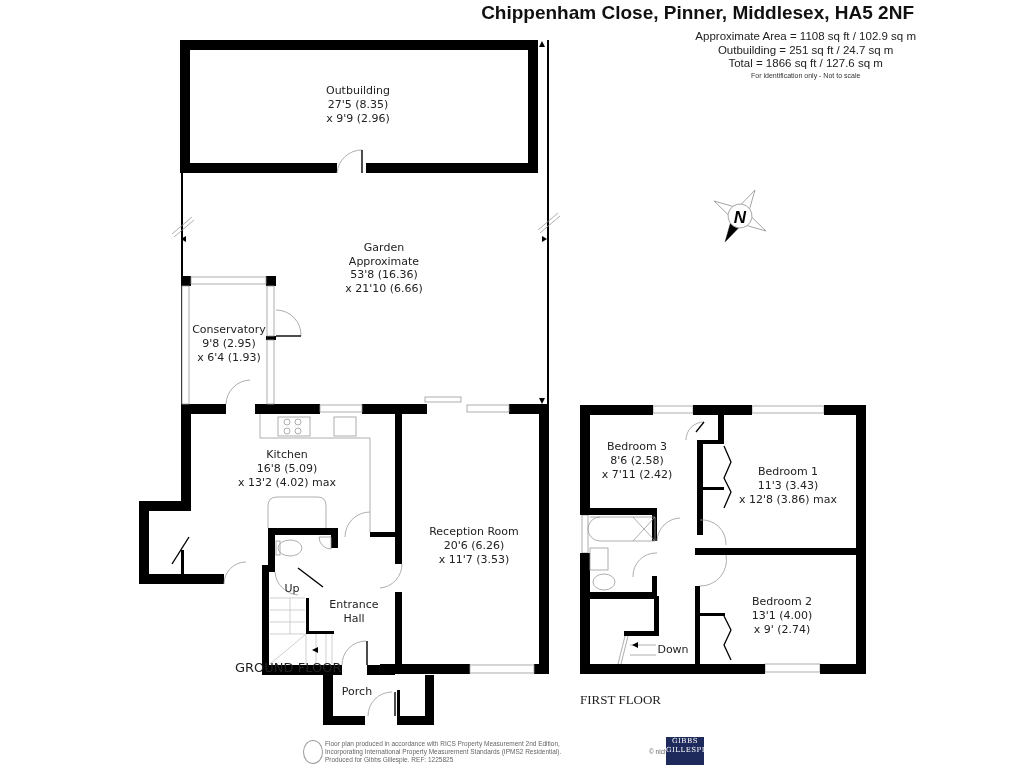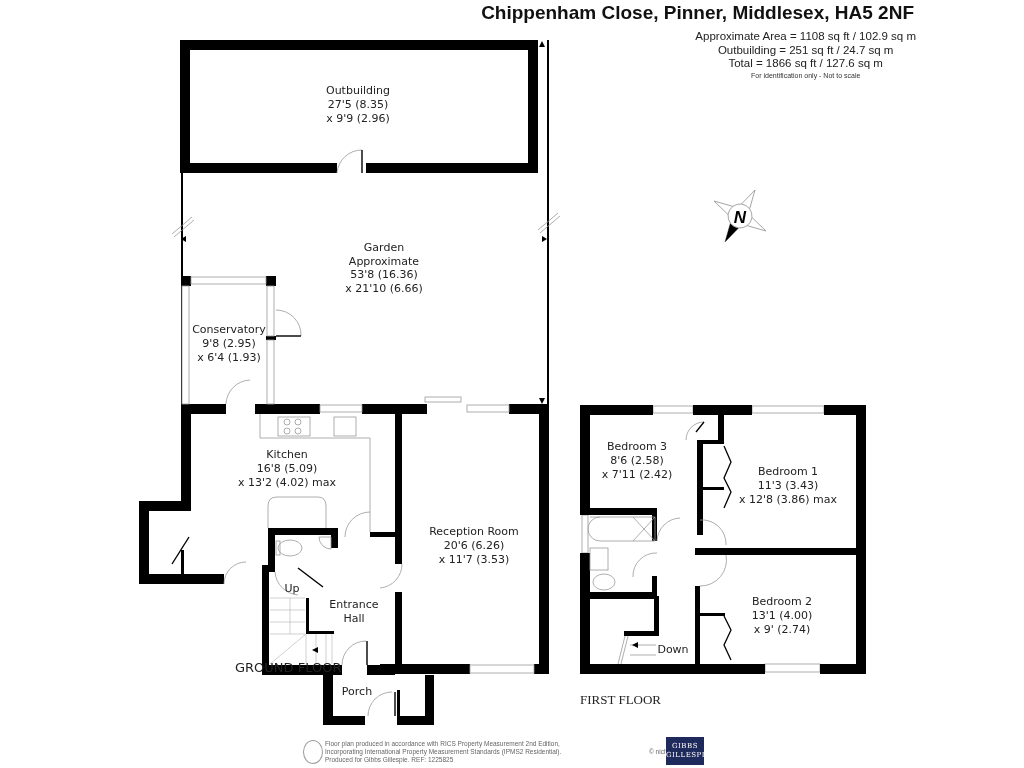--- a/index.html
+++ b/index.html
@@ -7,21 +7,21 @@
   .title { position: absolute; right: 110px; top: 2px; font-size: 19px; font-weight: bold; letter-spacing: 0; white-space: nowrap; }
   .areas { position: absolute; right: 108px; top: 30px; text-align: center; font-size: 11.5px; line-height: 13.5px; color: #222; }
   .areas .note { font-size: 7px; line-height: 9px; color: #333; }
   svg.plan { position: absolute; left: 0; top: 0; }
   .rl { font-family: "DejaVu Sans", sans-serif; font-size: 11px; fill: #222; text-anchor: middle; }
   .floor-label { position: absolute; font-family: "DejaVu Sans", sans-serif; font-size: 13px; color: #222; letter-spacing: 0; }
   .footer { position: absolute; left: 303px; top: 740px; font-size: 6.5px; line-height: 8px; color: #666; }
   .footer .logo-circle { position: absolute; left: 0; top: 0; width: 18px; height: 22px; border: 1px solid #999; border-radius: 50%; }
   .footer .txt { position: absolute; left: 22px; top: 0; white-space: nowrap; }
   .footer .copy { position: absolute; left: 346px; top: 8px; white-space: nowrap; }
-  .brand { position: absolute; left: 666px; top: 737px; width: 38px; height: 28px; background: #1f2a5c; color: #fff; font-family: "DejaVu Serif", serif; font-size: 7px; line-height: 9px; text-align: center; padding-top: 5px; box-sizing: border-box; letter-spacing: 0.5px; }
+  .brand { position: absolute; left: 666px; top: 737px; width: 38px; height: 28px; background: #1f2a5c; color: #fff; font-family: "DejaVu Serif", serif; font-size: 7px; line-height: 9px; text-align: center; box-sizing: border-box; letter-spacing: 0.5px; }
 </style>
 </head>
 <body>
 
 <div class="title">Chippenham Close, Pinner, Middlesex, HA5 2NF</div>
 <div class="areas">
   <div>Approximate Area = 1108 sq ft / 102.9 sq m</div>
   <div>Outbuilding = 251 sq ft / 24.7 sq m</div>
   <div>Total = 1866 sq ft / 127.6 sq m</div>
   <div class="note">For identification only - Not to scale</div>

